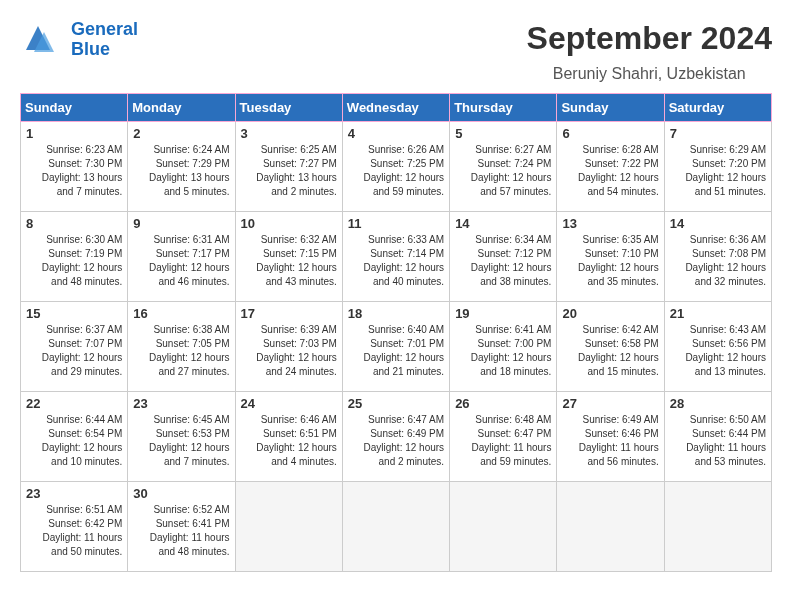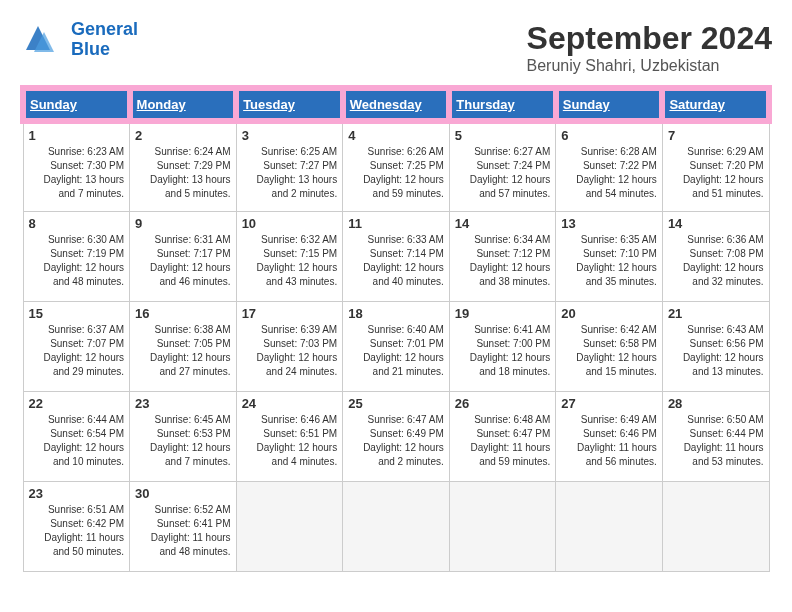--- a/index.html
+++ b/index.html
@@ -28,45 +28,45 @@
       line-height: 1.1;
     }
     .logo-text span {
       color: #1a6bbd;
     }
     .logo-icon {
       width: 36px;
       height: 36px;
     }
     .title-block {
-      text-align: left;
+      text-align: center;
     }
     .month-title {
       font-size: 32px;
       font-weight: bold;
       color: #333;
     }
     .location-title {
       font-size: 16px;
       color: #555;
+      margin-top: 8px;
     }
     table {
       width: 100%;
       border-collapse: collapse;
       table-layout: fixed;
     }
     th {
       background-color: #2a6fbc;
       color: #fff;
       font-size: 13px;
       font-weight: bold;
       padding: 6px 4px;
       text-align: left;
-      border: 6px solid #f9a8d4;
-      text-decoration: underline;
+      border: 1px solid #f9a8d4;
     }
     td {
       border: 1px solid #ccc;
       vertical-align: top;
       padding: 4px 5px;
       font-size: 10.5px;
       color: #333;
       height: 90px;
       background: #fff;
     }

